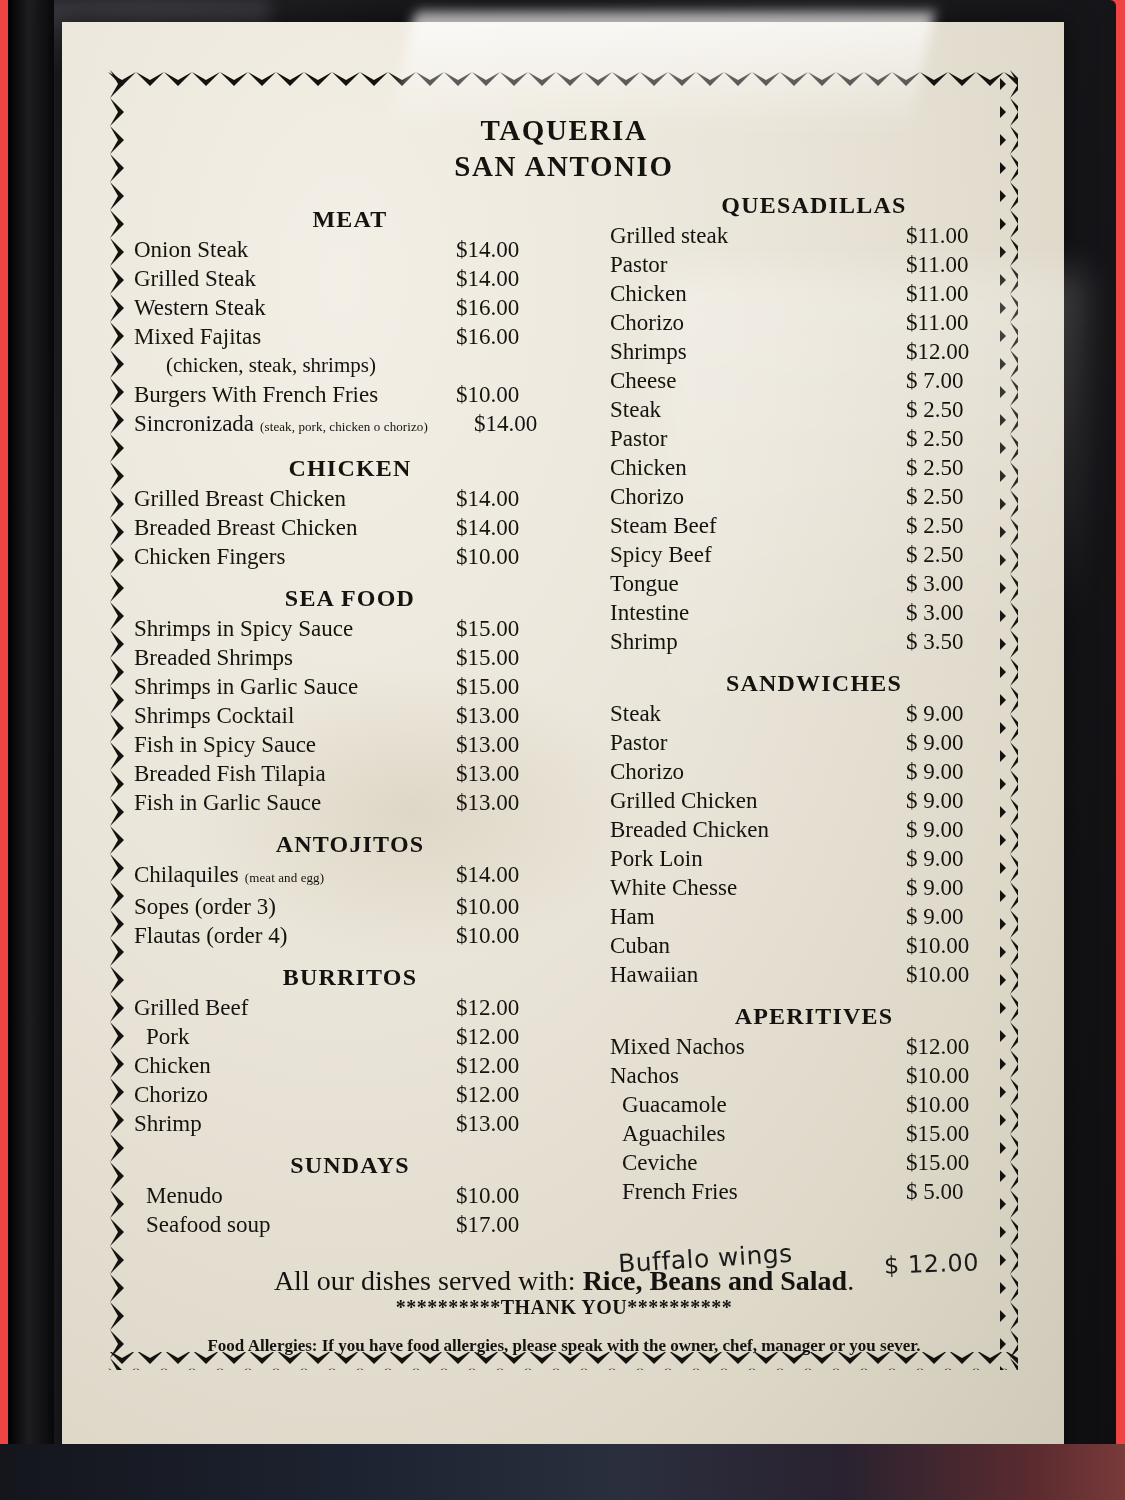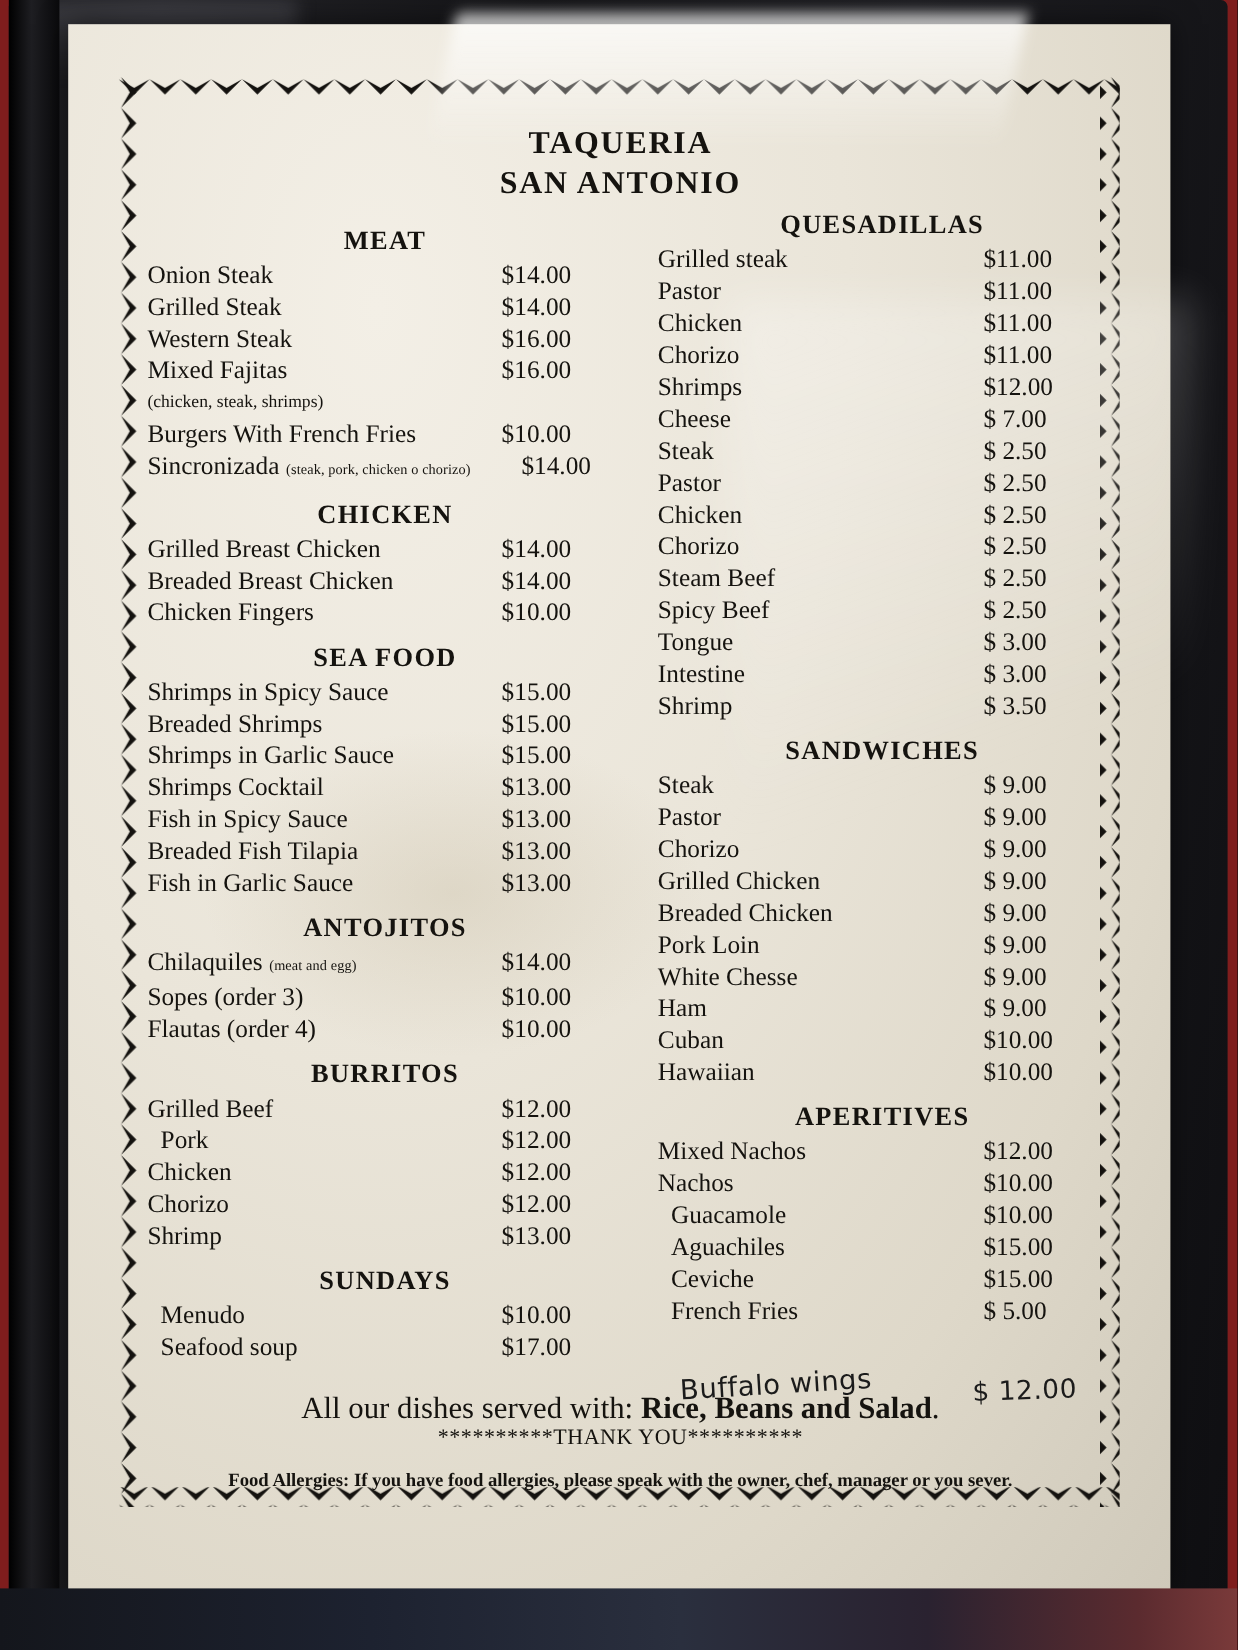--- a/index.html
+++ b/index.html
@@ -12,21 +12,21 @@
     height: 1500px;
     overflow: hidden;
     font-family: "Liberation Serif", serif;
   }
 
   
   #photo {
     position: relative;
     width: 1125px;
     height: 1500px;
-    background: #7f1d1d;
+    background: #ef4444;
     overflow: hidden;
   }
   
   #cover {
     position: absolute;
     left: 8px; top: 0px;
     width: 1108px; height: 1500px;
     background:
       linear-gradient(100deg, #1a1a1d 0%, #232327 10%, #141417 35%, #1c1c20 60%, #0f0f12 100%);
     border-radius: 6px;
@@ -113,21 +113,21 @@
     margin-top: 8px;
     height: 1100px;
   }
   .col-left {
     position: absolute;
     left: 0; top: 0;
     width: 432px;
   }
   .col-right {
     position: absolute;
-    left: 464px; top: 0;
+    left: 476px; top: 0;
     width: 408px;
   }
 
   .sec-head {
     text-align: center;
     font-weight: bold;
     font-size: 24px;
     letter-spacing: 1.2px;
     margin: 14px 0 2px 0;
   }
@@ -145,39 +145,40 @@
 
   
   .col-left .row .price { width: 110px; }
   .col-right .row .price { width: 112px; }
 
   .sub {
     font-size: 13px;
     letter-spacing: .1px;
   }
   .note-line {
-    font-size: 16px;
+    font-size: 21px;
     line-height: 29px;
+    margin-left: 32px;
   }
   .indent { padding-left: 12px; }
 
   .footer {
     position: absolute;
     left: 0; bottom: 4px;
     width: 860px;
     text-align: center;
   }
   .footer .serve {
     font-size: 28px;
     line-height: 26px;
   }
   .footer .serve b { font-weight: bold; }
   .footer .thanks {
     font-size: 20px;
-    font-weight: normal;
+    font-weight: bold;
     letter-spacing: .5px;
     line-height: 26px;
   }
   .footer .allerg {
     font-size: 17px;
     font-weight: bold;
     line-height: 24px;
     margin-top: 14px;
   }
 

